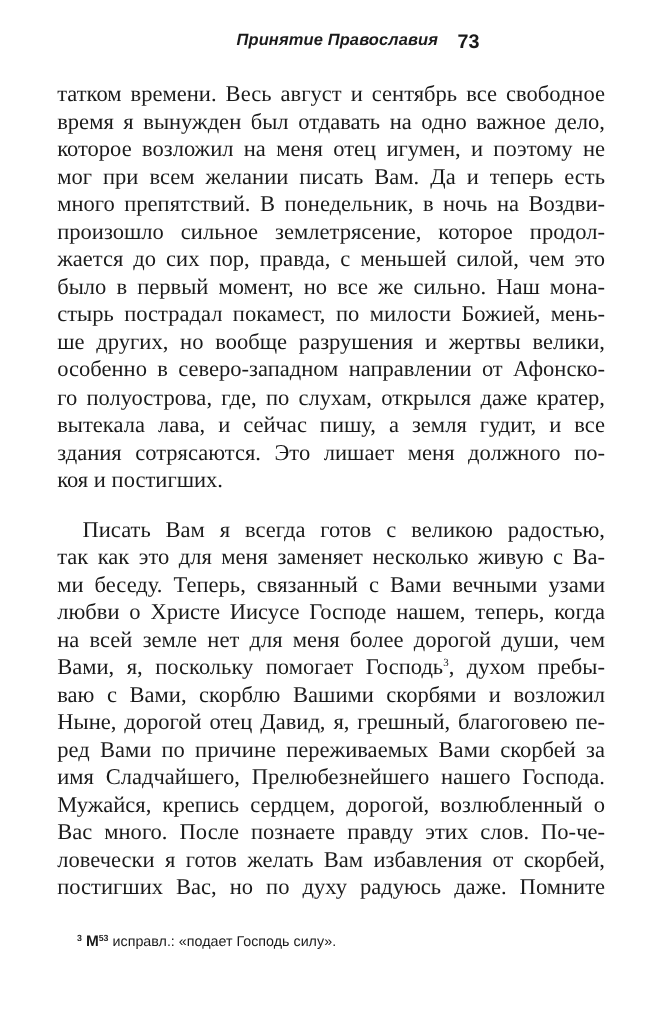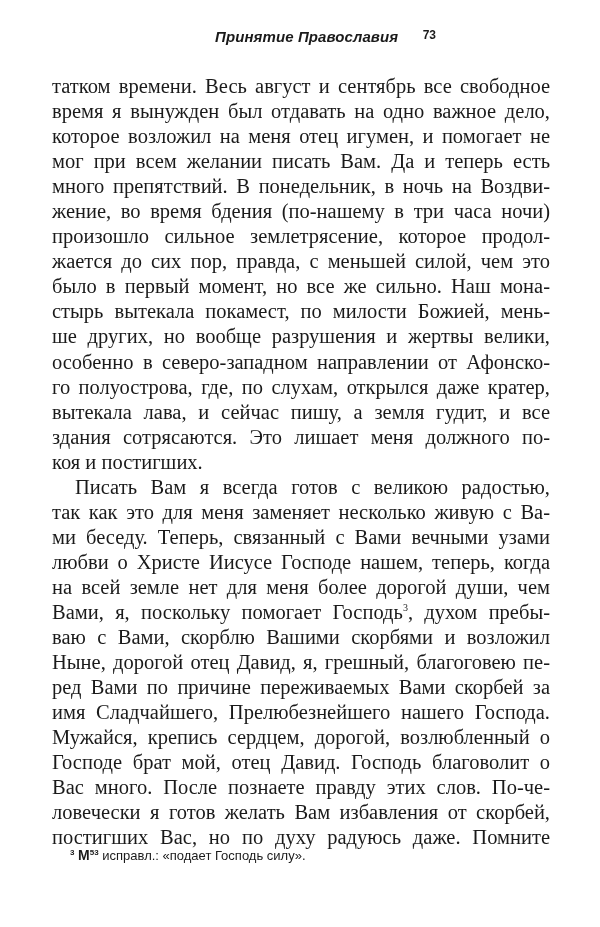--- a/index.html
+++ b/index.html
@@ -8,79 +8,77 @@
       position: absolute; top: 28px; left: 0; width: 490px; height: 24px;
       font-family: "Liberation Sans", sans-serif;
       text-decoration: underline;
     }
     .running-title {
       position: absolute; left: 215px; top: 0;
       font-size: 15px; font-style: italic; font-weight: bold; letter-spacing: 0.1px;
     }
     .page-number {
       position: absolute; right: 54px; top: 0;
-      font-size: 12px; font-weight: bold;
+      font-size: 18px; font-weight: bold;
     }
     .body-text {
       position: absolute; top: 74px; left: 52px; width: 498px;
       font-family: "Liberation Serif", serif;
       font-size: 20.5px; line-height: 25.05px;
     }
     .line {
       display: block; white-space: nowrap; text-align: justify; text-align-last: justify;
       height: 25.05px;
     }
     .line.last { text-align-last: left; }
-    .line.indent { padding-left: 23px; }
+    .line.indent { padding-left: 23px; margin-top: 20px; }
     sup.fn { font-size: 10px; vertical-align: 8px; line-height: 0; }
     .footnote {
       position: absolute; top: 847px; left: 70px;
       font-family: "Liberation Sans", sans-serif; font-size: 13px;
     }
     .footnote .fn-mark { font-weight: bold; font-size: 8px; vertical-align: 5px; }
     .footnote .fn-src { font-weight: bold; font-size: 14px; }
     .footnote .fn-src-sup { font-weight: bold; font-size: 8px; vertical-align: 5px; }
   </style>
 </head>
 <body>
 
 <div class="running-head">
   <span class="running-title">Принятие Православия</span>
   <span class="page-number">73</span>
 </div>
 
 <div class="body-text">
   <span class="line">татком времени. Весь август и сентябрь все свободное</span>
   <span class="line">время я вынужден был отдавать на одно важное дело,</span>
-  <span class="line">которое возложил на меня отец игумен, и помогает не</span>
+  <span class="line">которое возложил на меня отец игумен, и поэтому не</span>
   <span class="line">мог при всем желании писать Вам. Да и теперь есть</span>
   <span class="line">много препятствий. В понедельник, в ночь на Воздви-</span>
-  <span class="line">жение, во время бдения (по-нашему в три часа ночи)</span>
   <span class="line">произошло сильное землетрясение, которое продол-</span>
   <span class="line">жается до сих пор, правда, с меньшей силой, чем это</span>
   <span class="line">было в первый момент, но все же сильно. Наш мона-</span>
-  <span class="line">стырь вытекала покамест, по милости Божией, мень-</span>
+  <span class="line">стырь пострадал покамест, по милости Божией, мень-</span>
   <span class="line">ше других, но вообще разрушения и жертвы велики,</span>
   <span class="line">особенно в северо-западном направлении от Афонско-</span>
   <span class="line">го полуострова, где, по слухам, открылся даже кратер,</span>
   <span class="line">вытекала лава, и сейчас пишу, а земля гудит, и все</span>
   <span class="line">здания сотрясаются. Это лишает меня должного по-</span>
   <span class="line last">коя и постигших.</span>
   <span class="line indent">Писать Вам я всегда готов с великою радостью,</span>
   <span class="line">так как это для меня заменяет несколько живую с Ва-</span>
   <span class="line">ми беседу. Теперь, связанный с Вами вечными узами</span>
   <span class="line">любви о Христе Иисусе Господе нашем, теперь, когда</span>
   <span class="line">на всей земле нет для меня более дорогой души, чем</span>
   <span class="line"><span>Вами, я, поскольку помогает Господь</span><sup class="fn">3</sup><span>, духом пребы-</span></span>
   <span class="line">ваю с Вами, скорблю Вашими скорбями и возложил</span>
   <span class="line">Ныне, дорогой отец Давид, я, грешный, благоговею пе-</span>
   <span class="line">ред Вами по причине переживаемых Вами скорбей за</span>
   <span class="line">имя Сладчайшего, Прелюбезнейшего нашего Господа.</span>
   <span class="line">Мужайся, крепись сердцем, дорогой, возлюбленный о</span>
-  <span class="line">Господе брат мой, отец Давид. Господь благоволит о</span>
   <span class="line">Вас много. После познаете правду этих слов. По-че-</span>
   <span class="line">ловечески я готов желать Вам избавления от скорбей,</span>
   <span class="line">постигших Вас, но по духу радуюсь даже. Помните</span>
 </div>
 
 <div class="footnote">
   <span class="fn-mark">3</span>
   <span class="fn-src">М</span><span class="fn-src-sup">53</span><span> исправл.: «подает Господь силу».</span>
 </div>
 

